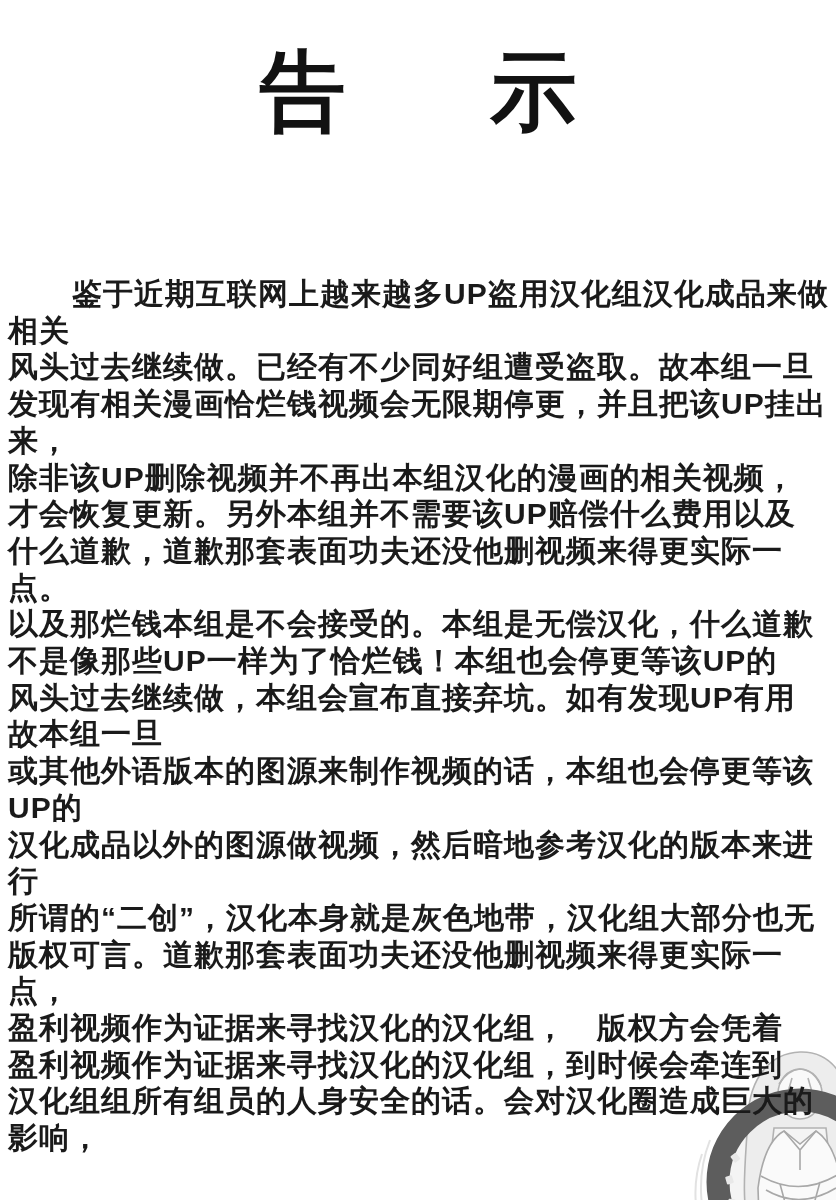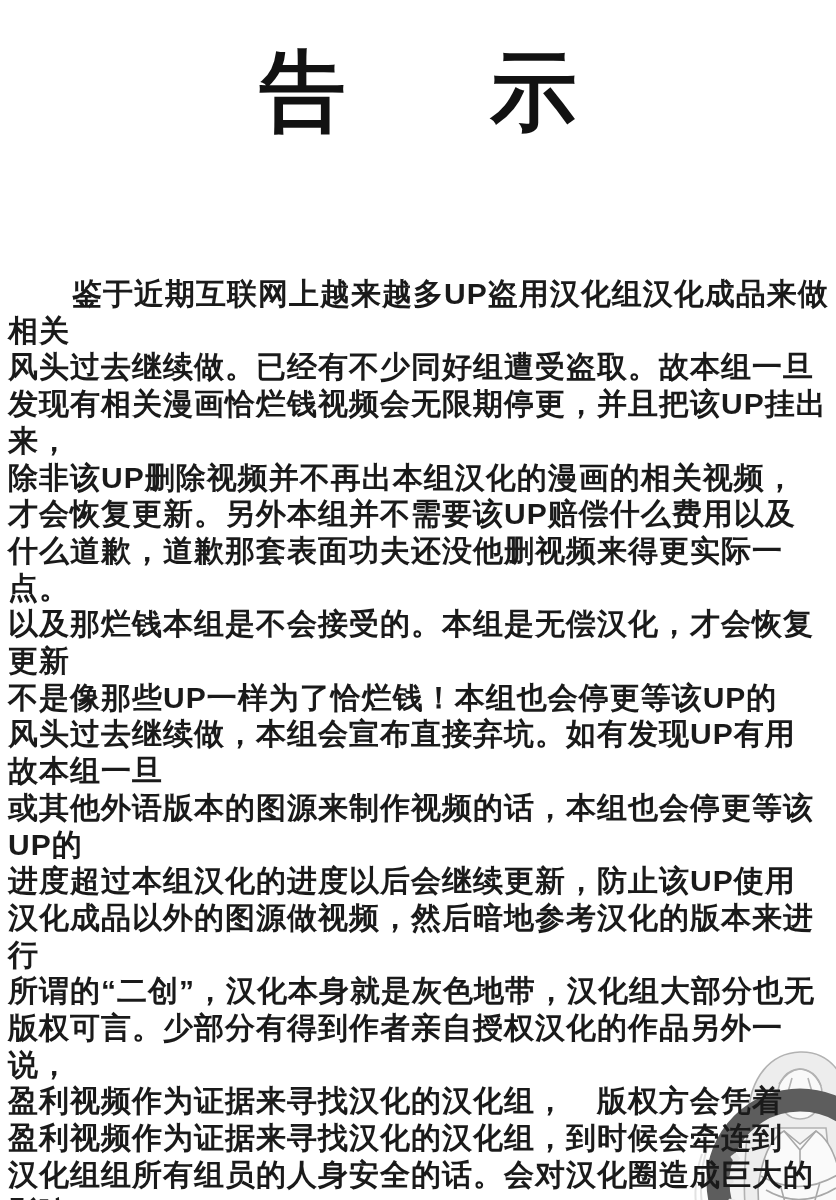--- a/index.html
+++ b/index.html
@@ -65,29 +65,28 @@
     <span>示</span>
   </div>
 
   <div class="notice-body">
     <div class="line indent">鉴于近期互联网上越来越多UP盗用汉化组汉化成品来做相关</div>
     <div class="line">风头过去继续做。已经有不少同好组遭受盗取。故本组一旦</div>
     <div class="line">发现有相关漫画恰烂钱视频会无限期停更，并且把该UP挂出来，</div>
     <div class="line">除非该UP删除视频并不再出本组汉化的漫画的相关视频，</div>
     <div class="line">才会恢复更新。另外本组并不需要该UP赔偿什么费用以及</div>
     <div class="line">什么道歉，道歉那套表面功夫还没他删视频来得更实际一点。</div>
-    <div class="line">以及那烂钱本组是不会接受的。本组是无偿汉化，才会恢复更新</div>
+    <div class="line">以及那烂钱本组是不会接受的。本组是无偿汉化，什么道歉</div>
     <div class="line">不是像那些UP一样为了恰烂钱！本组也会停更等该UP的</div>
     <div class="line">风头过去继续做，本组会宣布直接弃坑。如有发现UP有用</div>
     <div class="line">故本组一旦</div>
     <div class="line">或其他外语版本的图源来制作视频的话，本组也会停更等该UP的</div>
-    <div class="line">进度超过本组汉化的进度以后会继续更新，防止该UP使用</div>
     <div class="line">汉化成品以外的图源做视频，然后暗地参考汉化的版本来进行</div>
     <div class="line">所谓的“二创”，汉化本身就是灰色地带，汉化组大部分也无</div>
-    <div class="line">版权可言。少部分有得到作者亲自授权汉化的作品另外一说，</div>
+    <div class="line">版权可言。道歉那套表面功夫还没他删视频来得更实际一点，</div>
     <div class="line">盈利视频作为证据来寻找汉化的汉化组，　版权方会凭着</div>
     <div class="line">盈利视频作为证据来寻找汉化的汉化组，到时候会牵连到</div>
     <div class="line">汉化组组所有组员的人身安全的话。会对汉化圈造成巨大的影响，</div>
 
   </div>
 
   <div class="seal">
     <svg width="210" height="240" viewBox="0 0 210 240" xmlns="http://www.w3.org/2000/svg">
 
       <g fill="none" stroke="#e2e2e2" stroke-width="2">

